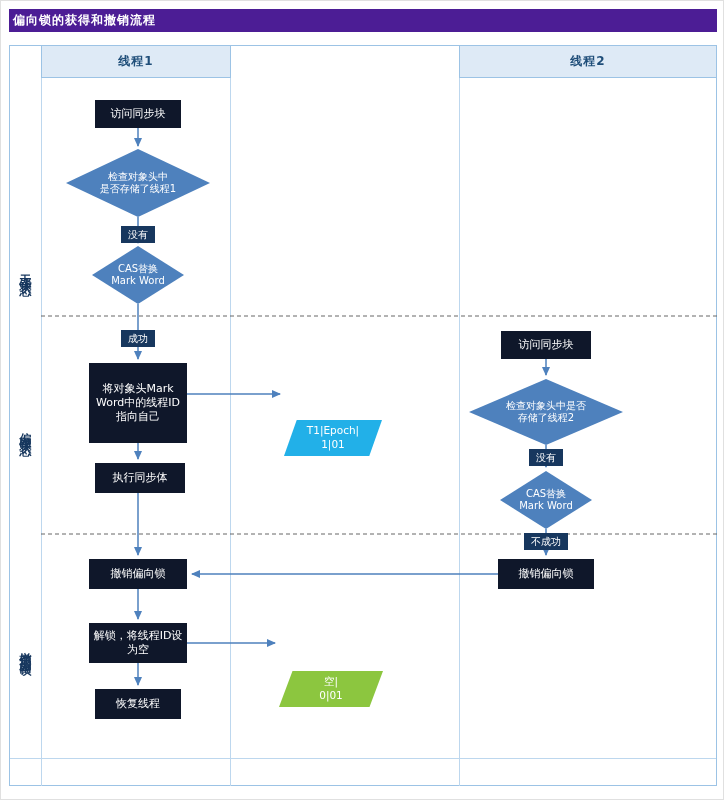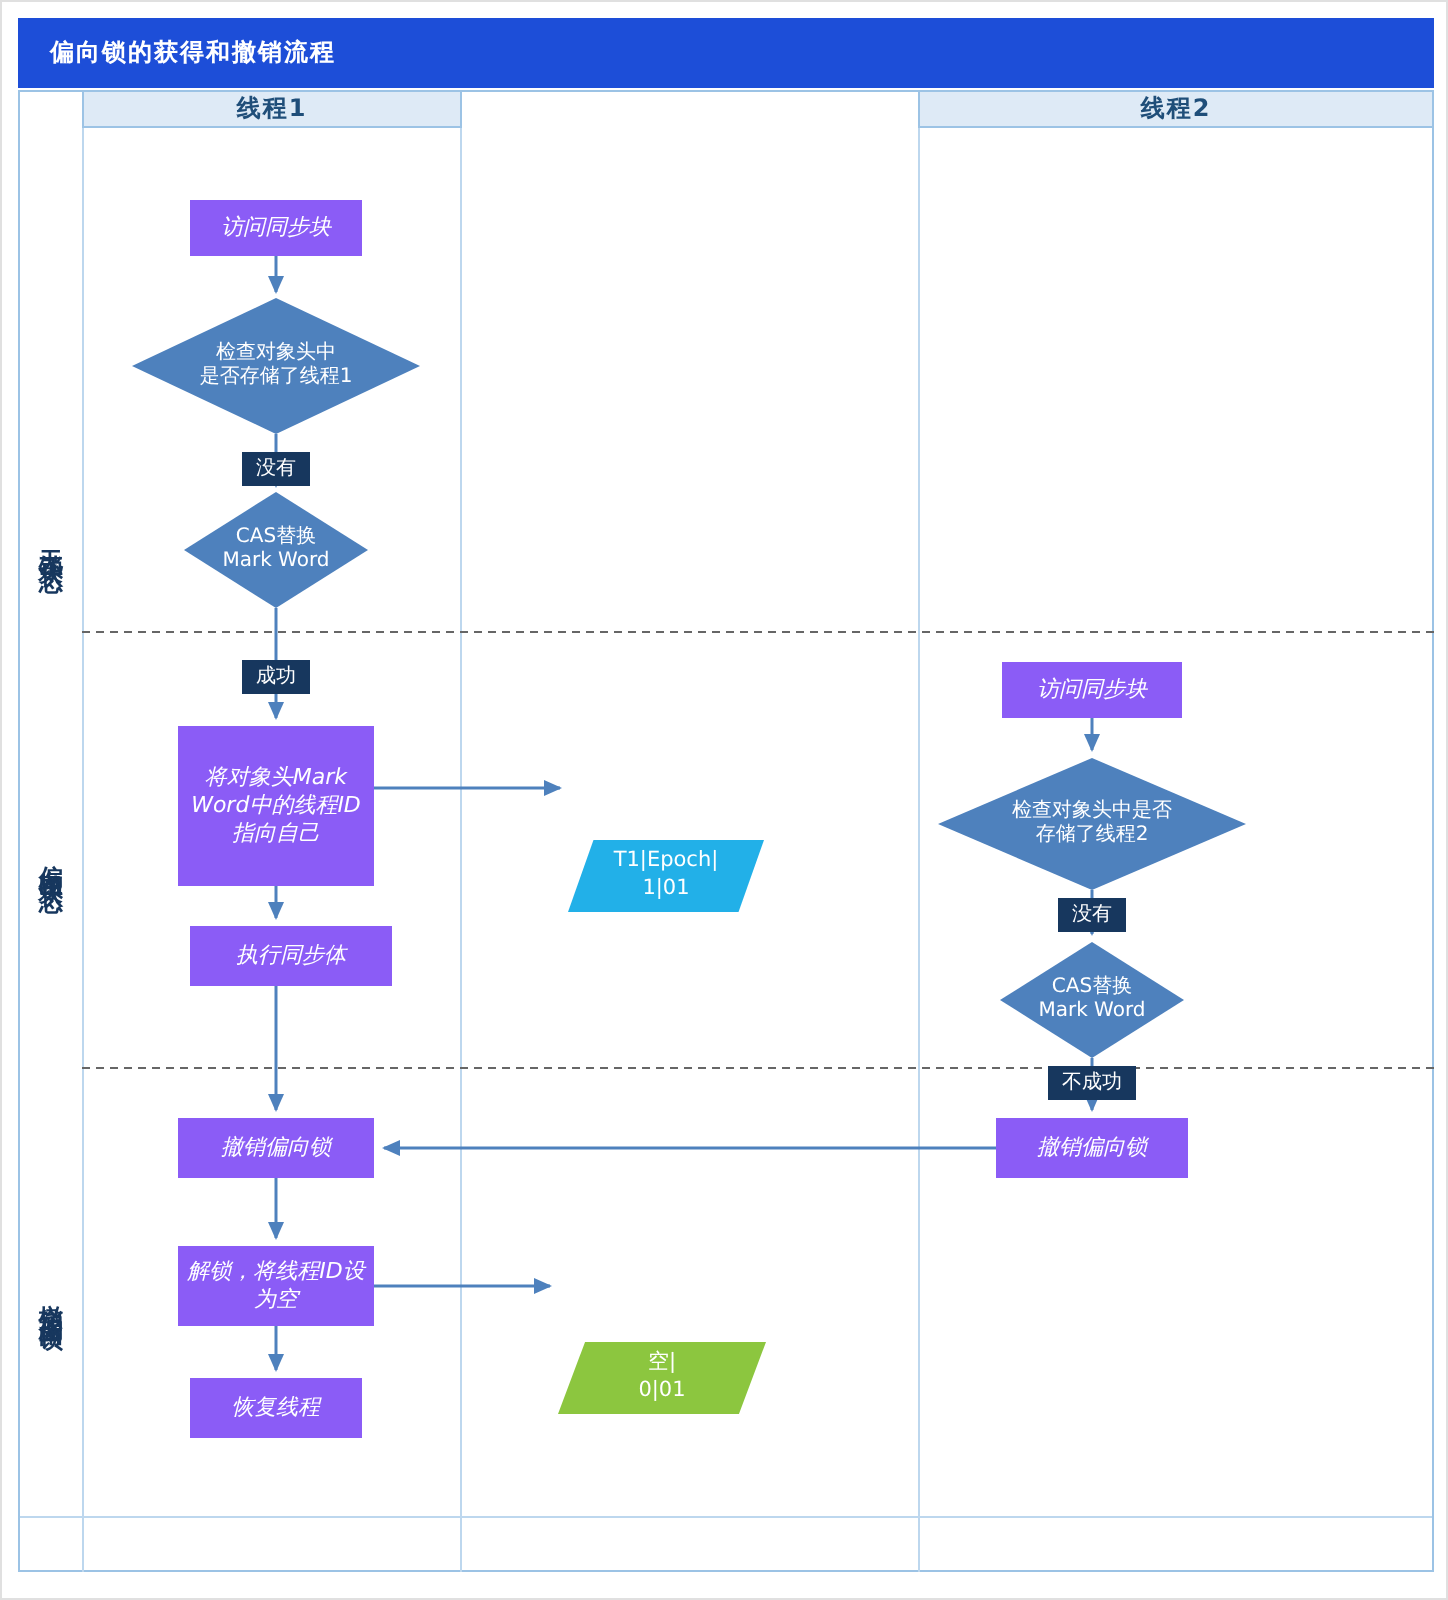--- a/index.html
+++ b/index.html
@@ -5,53 +5,53 @@
   * { margin:0; padding:0; box-sizing:border-box; }
   html,body { background:#ffffff; }
   body { font-family:"DejaVu Sans","Liberation Sans",sans-serif; }
 
   .page {
     position:relative; width:724px; height:800px;
     background:#ffffff; border:1px solid #e0e0e0; overflow:hidden;
   }
 
   .title-bar {
-    position:absolute; left:8px; top:8px; width:708px; height:35px;
-    background:#1d4ed8; color:#ffffff; font-size:12px; font-weight:bold;
-    display:flex; align-items:center; padding-left:16px; letter-spacing:1px;
+    position:absolute; left:8px; top:8px; width:708px; height:23px;
+    background:#4c1d95; color:#ffffff; font-size:12px; font-weight:bold;
+    display:flex; align-items:center; padding-left:4px; letter-spacing:1px;
   }
 
   .chart-frame {
     position:absolute; left:8px; top:44px; width:708px; height:741px;
     border:1px solid #9CC3E5;
   }
 
   .vline { position:absolute; width:1px; background:#BDD7EE; }
   .hline { position:absolute; height:1px; background:#BDD7EE; }
 
   .header-cell {
-    position:absolute; top:44px; height:19px;
+    position:absolute; top:44px; height:33px;
     background:#DEEAF6; border:1px solid #9CC3E5;
     color:#1F4E79; font-weight:bold; font-size:12px;
     display:flex; align-items:center; justify-content:center; letter-spacing:1px;
   }
 
   .lane-label {
     position:absolute; left:9px; width:30px;
     writing-mode:vertical-rl; text-orientation:upright;
     color:#17375E; font-weight:bold; font-size:12px; letter-spacing:3px;
     display:flex; align-items:center; justify-content:center;
   }
 
   .node {
     position:absolute; display:flex; align-items:center; justify-content:center;
     text-align:center; color:#ffffff; font-size:11px; line-height:1.3;
     white-space:pre-line;
   }
-  .rect    { background:#8b5cf6;font-style:italic; }
+  .rect    { background:#0f172a; }
   .diamond { background:#4E81BD; clip-path:polygon(50% 0,100% 50%,50% 100%,0 50%); font-size:10px; line-height:1.25; }
   .plabel  { background:#17375E; font-size:10px; line-height:1; }
   .para        { clip-path:polygon(13% 0,100% 0,87% 100%,0 100%); font-size:10.5px;margin-top:44px; }
   .para-cyan   { background:#22B0E8; }
   .para-green  { background:#8CC63F; }
 
   svg.arrows { position:absolute; left:0; top:0; pointer-events:none; }
 </style>
 </head>
 <body>
@@ -103,21 +103,21 @@
   <div class="node rect" style="left:94px;top:99px;width:86px;height:28px">访问同步块</div>
   <div class="node diamond" style="left:65px;top:148px;width:144px;height:68px">检查对象头中
 是否存储了线程1</div>
   <div class="node plabel" style="left:120px;top:225px;width:34px;height:17px">没有</div>
   <div class="node diamond" style="left:91px;top:245px;width:92px;height:58px">CAS替换
 Mark Word</div>
   <div class="node plabel" style="left:120px;top:329px;width:34px;height:17px">成功</div>
   <div class="node rect" style="left:88px;top:362px;width:98px;height:80px">将对象头Mark
 Word中的线程ID
 指向自己</div>
-  <div class="node rect" style="left:94px;top:462px;width:101px;height:30px">执行同步体</div>
+  <div class="node rect" style="left:94px;top:462px;width:90px;height:30px">执行同步体</div>
   <div class="node rect" style="left:88px;top:558px;width:98px;height:30px">撤销偏向锁</div>
   <div class="node rect" style="left:88px;top:622px;width:98px;height:40px">解锁，将线程ID设
 为空</div>
   <div class="node rect" style="left:94px;top:688px;width:86px;height:30px">恢复线程</div>
 
   <div class="node para para-cyan" style="left:283px;top:375px;width:98px;height:36px">T1|Epoch|
 1|01</div>
   <div class="node para para-green" style="left:278px;top:626px;width:104px;height:36px">空|
 0|01</div>
 

